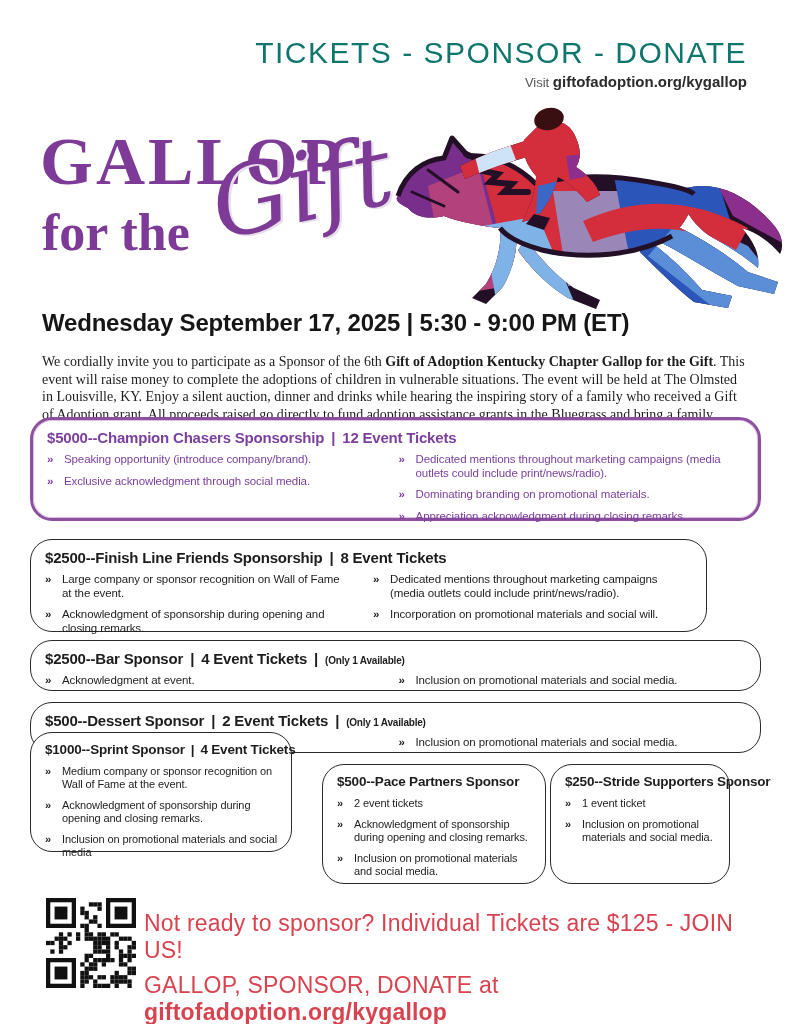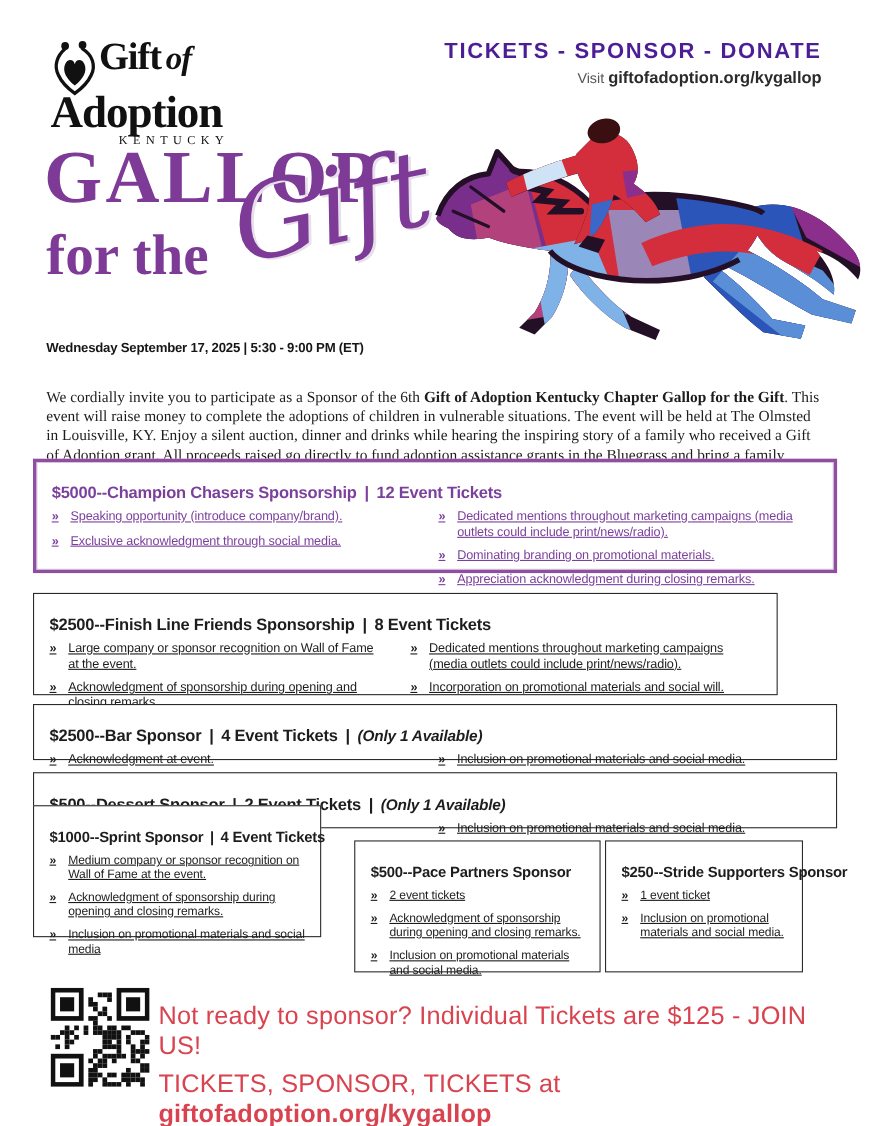--- a/index.html
+++ b/index.html
@@ -11,85 +11,67 @@
   
   .logo{position:absolute;left:46px;top:34px;width:210px;color:#111;}
   .logo-row1{display:flex;align-items:flex-start;}
   .logo-heart{width:44px;height:52px;flex:0 0 44px;margin-top:2px;}
   .logo-gift{font-family:"Liberation Serif",serif;font-weight:700;font-size:35px;line-height:36px;letter-spacing:-1px;}
   .logo-of{font-style:italic;font-weight:600;font-size:30px;}
   .logo-adoption{font-family:"Liberation Serif",serif;font-weight:700;font-size:41px;line-height:38px;letter-spacing:-1px;margin-top:-6px;}
   .logo-region{font-family:"Liberation Serif",serif;font-size:11px;letter-spacing:5px;margin:2px 0 0 62px;}
   
   .cta{position:absolute;right:44px;top:36px;text-align:right;}
-  .cta-main{font-size:20px;font-weight:700;letter-spacing:1.5px;color:#4c1d95;}
+  .cta-main{font-size:30px;font-weight:400;letter-spacing:1.5px;color:#0f766e;}
   .cta-visit{margin-top:3px;font-size:13px;color:#555;}
   .cta-visit b{font-size:15px;color:#2b2b2b;}
   
   .title-block{position:absolute;left:40px;top:118px;color:#7d3a96;}
   .title-gallop{font-family:"Liberation Serif",serif;font-weight:700;font-size:68px;line-height:86px;letter-spacing:3px;}
   .title-forthe{font-family:"Liberation Serif",serif;font-weight:700;font-size:52px;line-height:54px;margin:2px 0 0 2px;}
   .title-gift{
     position:absolute;left:203px;top:160px;color:#7d3a96;
     font-family:"DejaVu Serif","Liberation Serif",serif;font-style:italic;
     font-size:96px;line-height:96px;transform:rotate(-12deg);transform-origin:left top;
     text-shadow:2px 2px 0 #e7e0ea;
   }
   .horse{position:absolute;left:388px;top:96px;width:400px;height:215px;}
   
-  .date-line{position:absolute;left:42px;top:309px;font-size:12px;font-weight:700;letter-spacing:-0.2px;color:#161616;}
+  .date-line{position:absolute;left:42px;top:309px;font-size:24px;font-weight:700;letter-spacing:-0.2px;color:#161616;}
   .intro{position:absolute;left:42px;top:339px;width:708px;
     font-family:"Liberation Serif",serif;font-size:14px;line-height:17.5px;color:#1c1c1c;text-align:left;}
   
-  .sbox{position:absolute;box-sizing:border-box;background:#fff;padding:20px 14px;}
+  .sbox{position:absolute;box-sizing:border-box;background:#fff;padding:9px 14px;border-radius:22px;}
   .sbox.black{border:1.6px solid #2b2b2b;color:#1d1d1d;}
   .sbox.purple{border:3px solid #8f4fa0;box-shadow:inset 0 0 0 1px #d9c3e0;color:#7b3f9c;}
   .sbox-title{font-size:15px;font-weight:700;letter-spacing:-0.2px;margin-bottom:7px;white-space:nowrap;}
   .sbox-title .pipe{font-weight:700;padding:0 7px;}
-  .sbox-title .note{font-style:italic;font-weight:700;font-size:14px;}
+  .sbox-title .note{font-weight:700;font-size:10px;}
   .cols{display:flex;gap:24px;}
   .col{flex:1;}
   .col.left{flex:0 0 47%;}
-  .bullet{display:flex;font-size:11.5px;line-height:13.5px;margin-bottom:8px;letter-spacing:-0.1px;text-decoration:underline;}
+  .bullet{display:flex;font-size:11.5px;line-height:13.5px;margin-bottom:8px;letter-spacing:-0.1px;}
   .bullet:last-child{margin-bottom:0;}
   .bullet::before{content:"\00BB";flex:0 0 17px;font-weight:700;}
   .sbox.purple .bullet{font-weight:500;}
   .small-title{font-size:13.5px;font-weight:700;margin-bottom:8px;letter-spacing:-0.2px;white-space:nowrap;}
   .small-title .pipe{padding:0 6px;}
   .sbox .bullets-only .bullet{font-size:11px;line-height:13px;}
   
   .qr{position:absolute;left:46px;top:898px;width:90px;height:90px;}
   .footer-text{position:absolute;left:144px;top:910px;width:620px;color:#d8434f;}
   .footer-line1{font-size:23px;letter-spacing:0.2px;}
   .footer-line2{font-size:23px;margin-top:8px;letter-spacing:0.2px;}
   .footer-line2 .url{font-weight:700;}
 </style>
 </head>
 <body>
 
 <div class="page">
 
-  <div class="logo">
-    <div class="logo-row1">
-      <span class="logo-heart">
-        <svg viewBox="0 0 50 58" width="44" height="52">
-          <circle cx="15" cy="6" r="4" fill="#111"></circle>
-          <circle cx="33" cy="5" r="4" fill="#111"></circle>
-          <path d="M15,9 C7,16 3,26 8,36 C12,45 18,50 25,55 C32,50 38,45 42,36 C47,26 43,15 33,9" fill="none" stroke="#111" stroke-width="3.4" stroke-linecap="round"></path>
-          <path d="M25,47 C16,40 12,32 15,25 C17,19 24,19 25,25 C26,19 33,19 35,25 C38,32 34,40 25,47 Z" fill="#111"></path>
-        </svg>
-      </span>
-      <span>
-        <span class="logo-gift">Gift</span>
-        <span class="logo-gift logo-of">of</span>
-      </span>
-    </div>
-    <div class="logo-adoption">Adoption</div>
-    <div class="logo-region">KENTUCKY</div>
-  </div>
 
   <div class="cta">
     <div class="cta-main">TICKETS - SPONSOR - DONATE</div>
     <div class="cta-visit">
       <span>Visit </span><b>giftofadoption.org/kygallop</b>
     </div>
   </div>
 
   <div class="title-block">
     <div class="title-gallop">GALLOP</div>
@@ -366,16 +348,16 @@
         <rect x="56" y="0" width="28" height="28" fill="#111"></rect>
         <rect x="60" y="4" width="20" height="20" fill="#fff"></rect>
         <rect x="64" y="8" width="12" height="12" fill="#111"></rect>
         <rect x="0" y="56" width="28" height="28" fill="#111"></rect>
         <rect x="4" y="60" width="20" height="20" fill="#fff"></rect>
         <rect x="8" y="64" width="12" height="12" fill="#111"></rect>
       </svg>
   </div>
   <div class="footer-text">
     <div class="footer-line1">Not ready to sponsor? Individual Tickets are $125 - JOIN US!</div>
-    <div class="footer-line2"><span>TICKETS, SPONSOR, TICKETS at </span><span class="url">giftofadoption.org/kygallop</span></div>
+    <div class="footer-line2"><span>GALLOP, SPONSOR, DONATE at </span><span class="url">giftofadoption.org/kygallop</span></div>
   </div>
 
 </div>
 
 </body></html>

